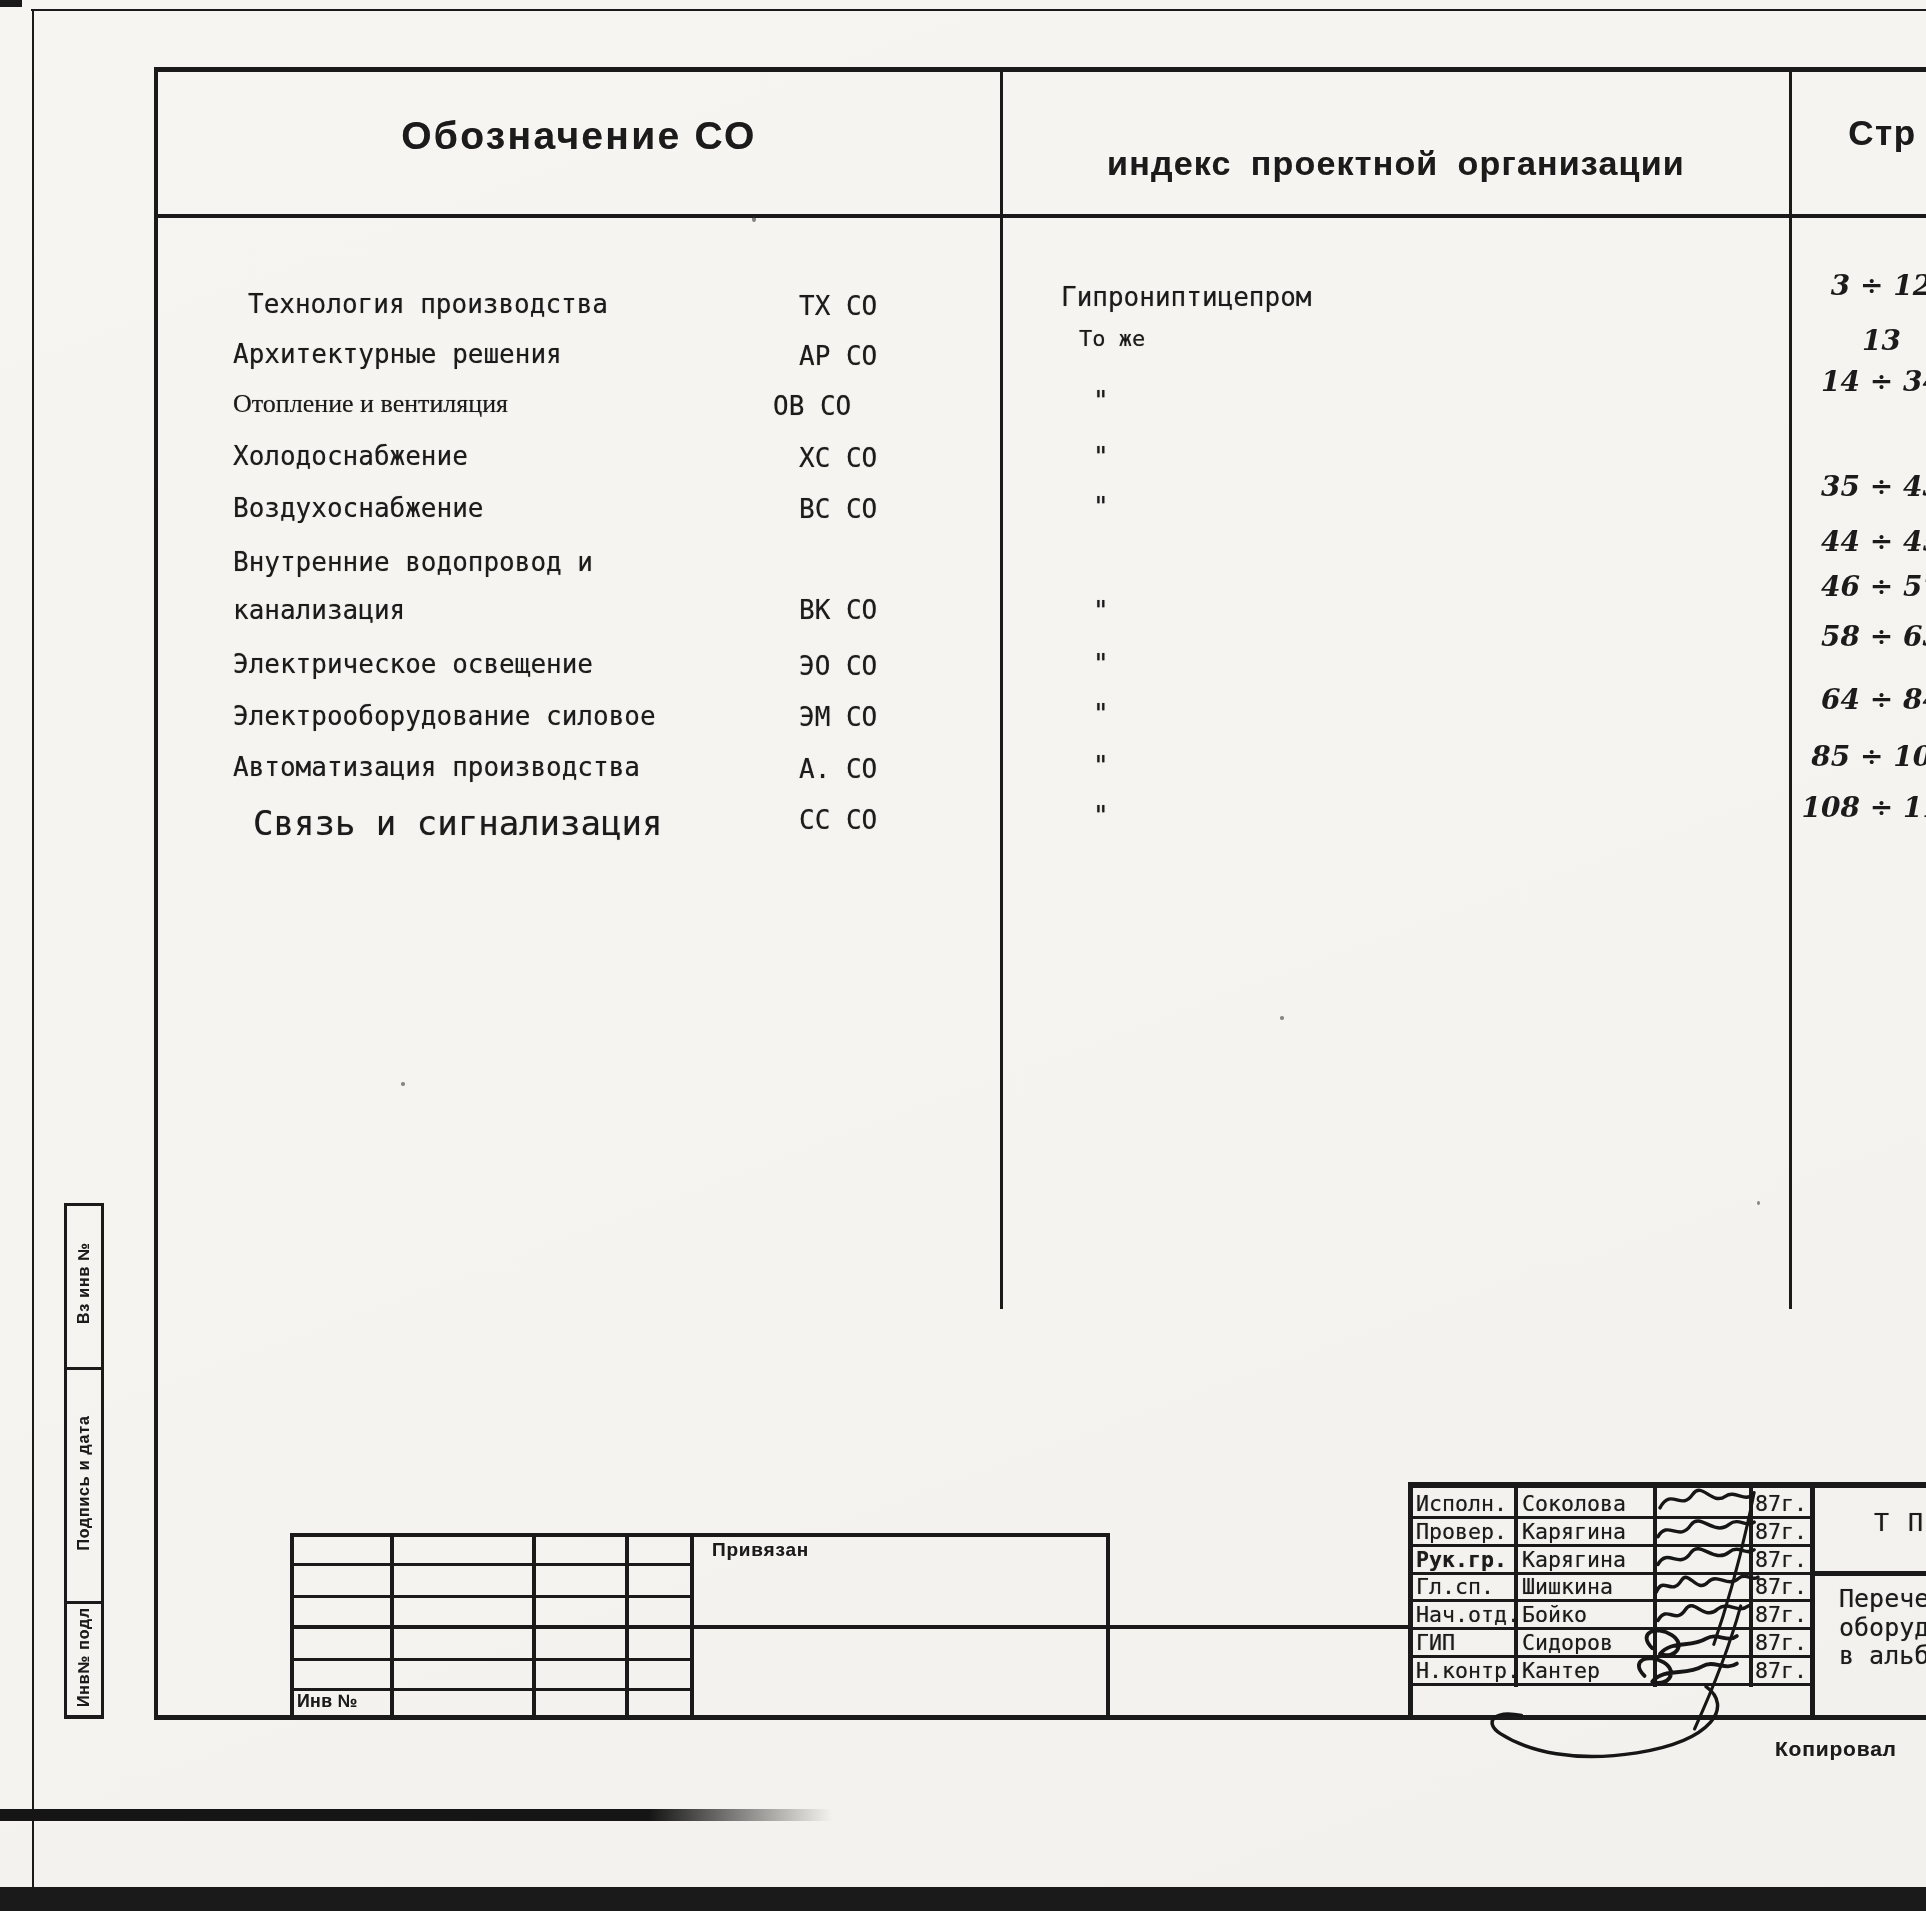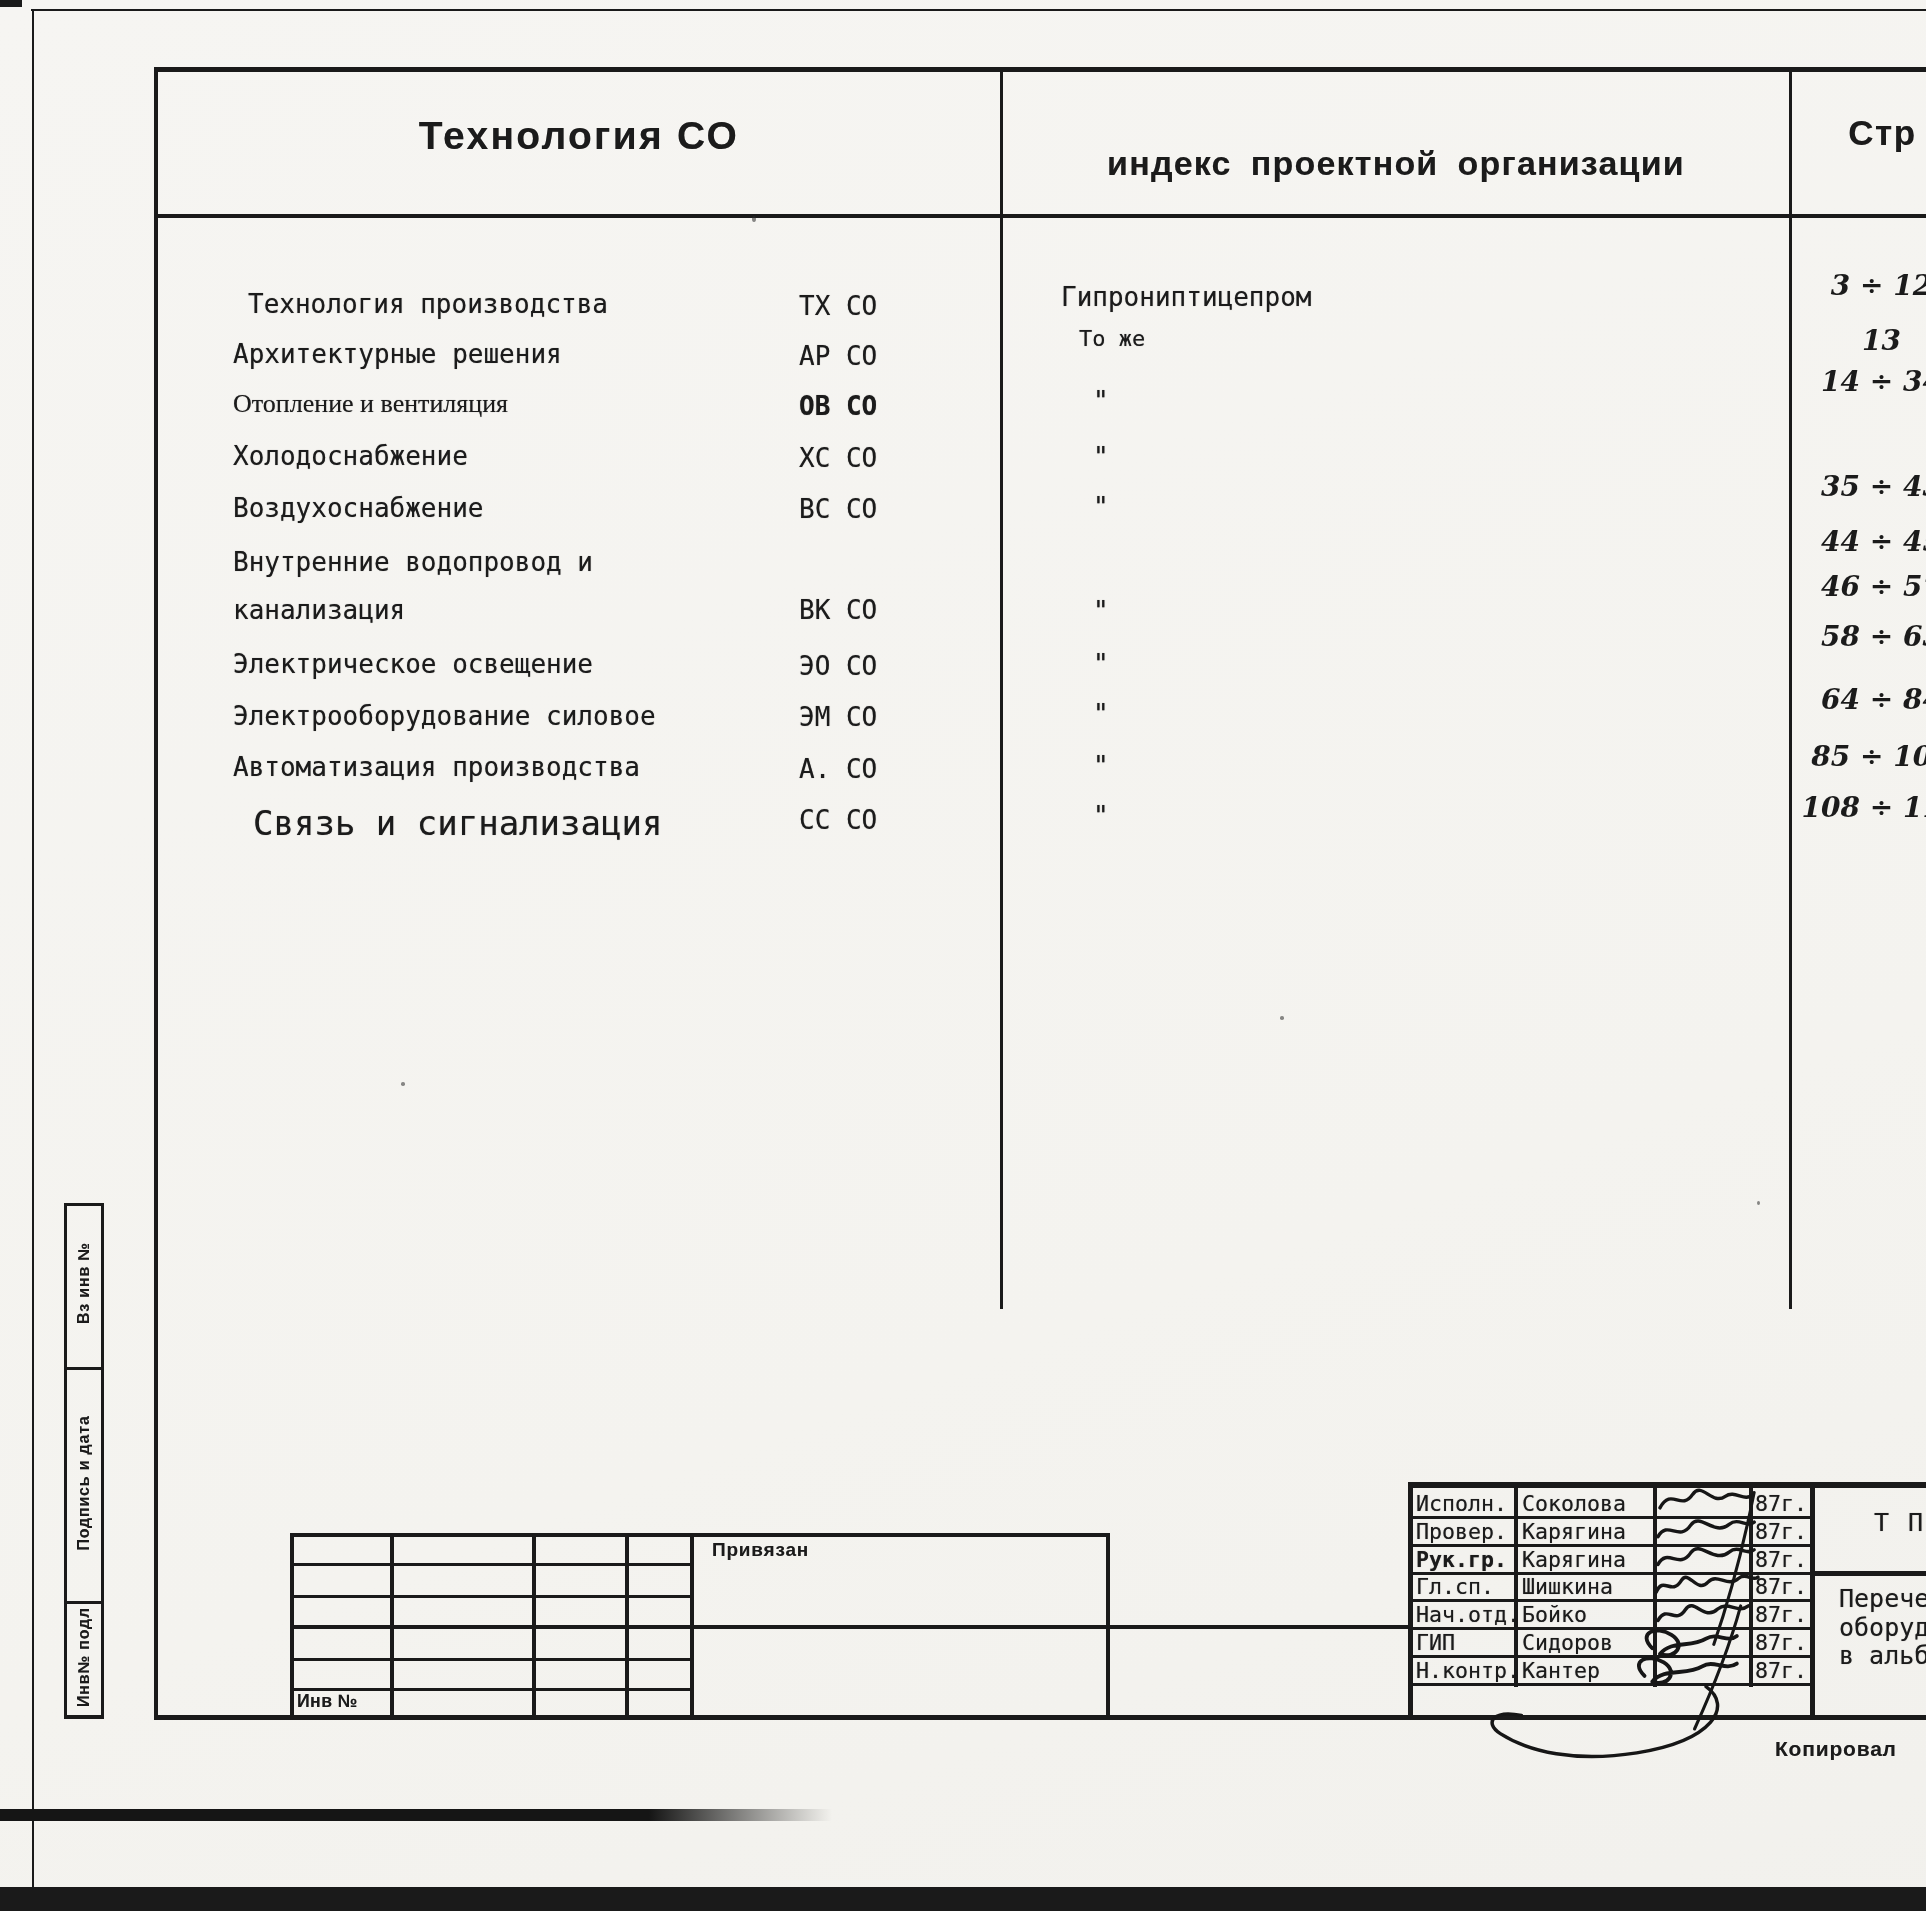--- a/index.html
+++ b/index.html
@@ -28,35 +28,35 @@
   <div class="line" style="left:0;top:0;width:22.3px;height:7px;"></div>
 
   <div class="line" style="left:154px;top:67px;width:2391px;height:5.4px;"></div>
   <div class="line" style="left:154px;top:67px;width:4.2px;height:1653px;"></div>
 
   <div class="line" style="left:154px;top:1715px;width:2391px;height:5px;"></div>
   <div class="line" style="left:154px;top:214px;width:2391px;height:4.2px;"></div>
   <div class="line" style="left:1000px;top:72px;width:3.1px;height:1237px;"></div>
   <div class="line" style="left:1789px;top:72px;width:3.1px;height:1237px;"></div>
 
-  <div class="txt draft ctr" style="left:158px;top:116px;width:842px;font-size:39px;letter-spacing:2.3px;">Технология СО</div>
+  <div class="txt draft ctr" style="left:158px;top:116px;width:842px;font-size:39px;letter-spacing:2.3px;">Обозначение СО</div>
   <div class="txt draft ctr" style="left:1003px;top:146px;width:786px;font-size:34px;letter-spacing:1.2px;word-spacing:8.5px;">индекс проектной организации</div>
   <div class="txt draft ctr" style="left:1792px;top:115px;width:181px;font-size:35px;letter-spacing:1.5px;">Стр</div>
 
   <div id="rows-layer">
       <div class="txt mono" style="left:248px;top:291px;font-size:26px;">Технология производства</div>
       <div class="txt mono" style="left:799px;top:293px;font-size:26px;">ТХ СО</div>
       <div class="txt mono" style="left:1061px;top:284px;font-size:26px;">Гипрониптицепром</div>
       <div class="txt hand ctr" style="left:1791px;top:272px;width:181px;font-size:28px;">3 ÷ 12</div>
       <div class="txt mono" style="left:233px;top:341px;font-size:26px;">Архитектурные решения</div>
       <div class="txt mono" style="left:799px;top:343px;font-size:26px;">АР СО</div>
       <div class="txt mono" style="left:1079px;top:328px;font-size:22px;text-align:center;">То же</div>
       <div class="txt hand ctr" style="left:1791px;top:327px;width:181px;font-size:28px;">13</div>
       <div class="txt mono" style="left:233px;top:391px;font-size:26px;font-family:Liberation Serif, serif;">Отопление и вентиляция</div>
-      <div class="txt mono" style="left:799px;top:393px;font-size:26px;font-weight:bold;">ОВ СО</div>
+      <div class="txt mono" style="left:773px;top:393px;font-size:26px;">ОВ СО</div>
       <div class="txt mono" style="left:1093px;top:388px;font-size:26px;">"</div>
       <div class="txt hand ctr" style="left:1791px;top:368px;width:181px;font-size:28px;">14 ÷ 34</div>
       <div class="txt mono" style="left:233px;top:443px;font-size:26px;">Холодоснабжение</div>
       <div class="txt mono" style="left:799px;top:445px;font-size:26px;">ХС СО</div>
       <div class="txt mono" style="left:1093px;top:444px;font-size:26px;">"</div>
       <div class="txt hand ctr" style="left:1791px;top:473px;width:181px;font-size:28px;">35 ÷ 43</div>
       <div class="txt mono" style="left:233px;top:495px;font-size:26px;">Воздухоснабжение</div>
       <div class="txt mono" style="left:799px;top:496px;font-size:26px;">ВС СО</div>
       <div class="txt mono" style="left:1093px;top:494px;font-size:26px;">"</div>
       <div class="txt hand ctr" style="left:1791px;top:528px;width:181px;font-size:28px;">44 ÷ 45</div>

